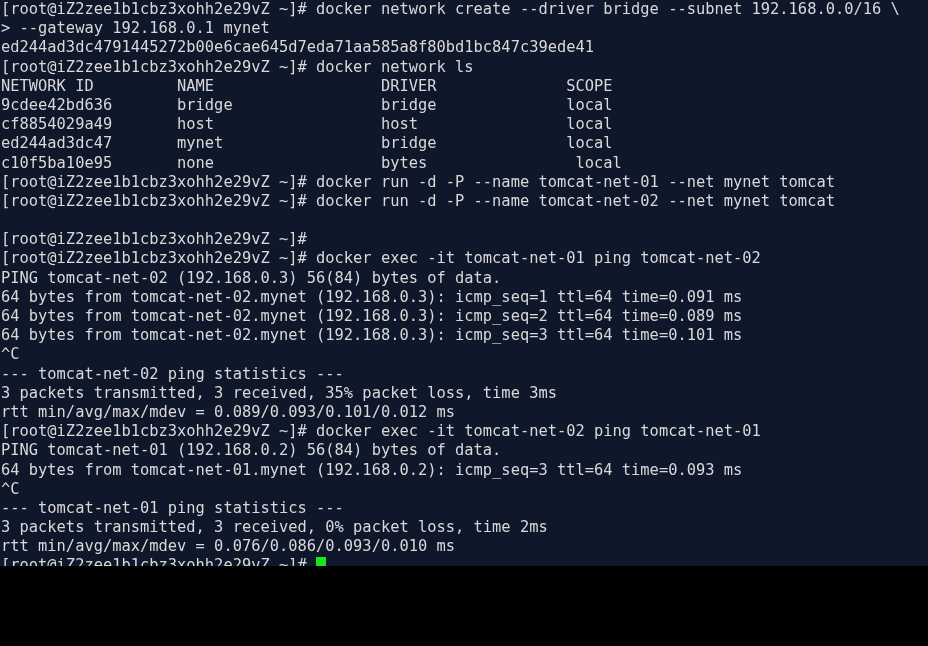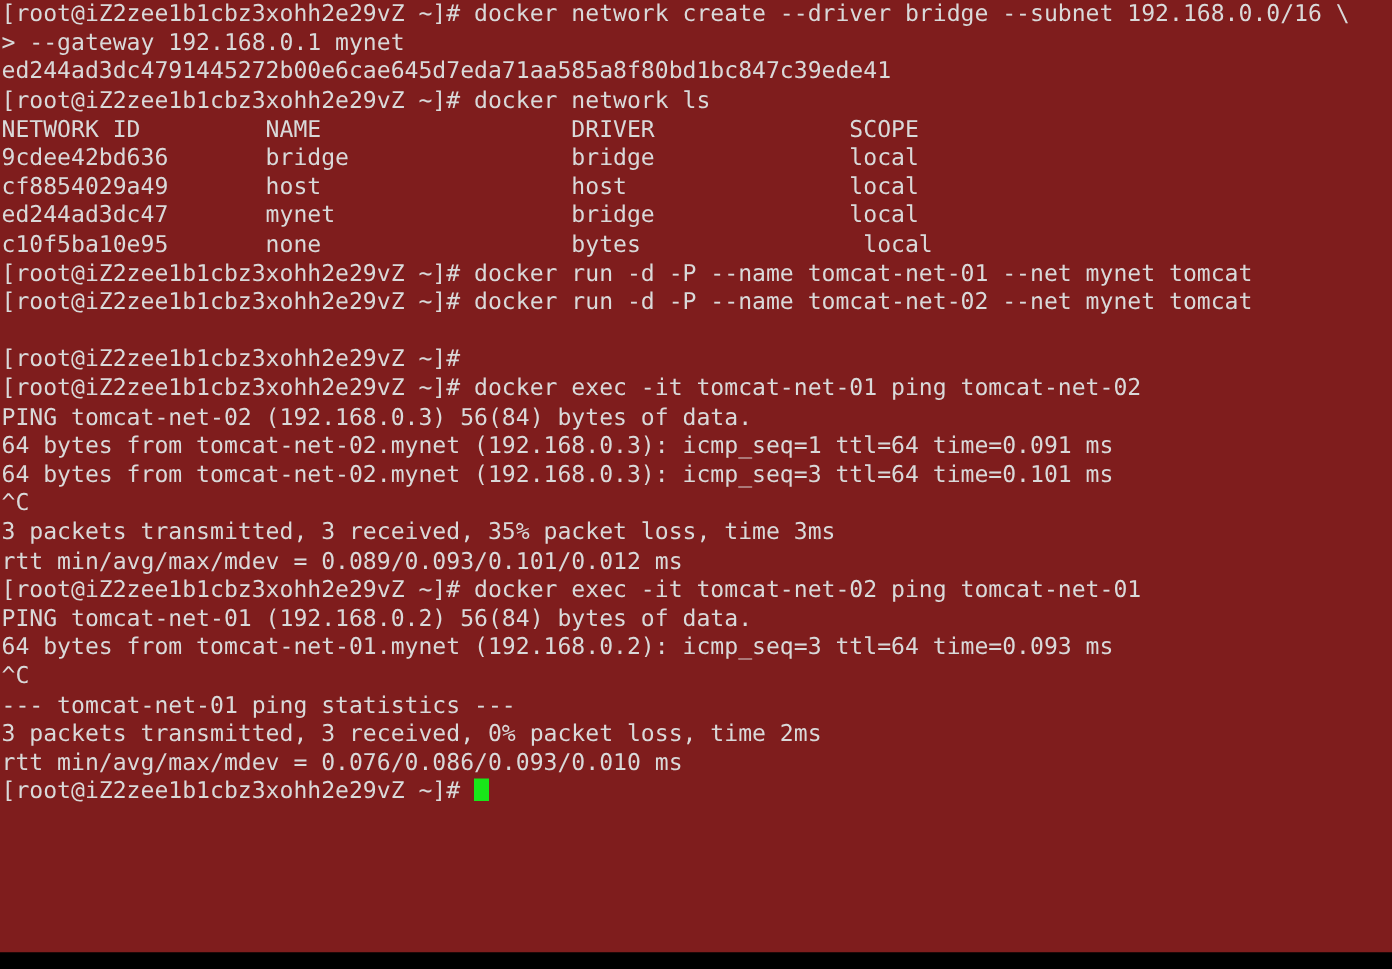--- a/index.html
+++ b/index.html
@@ -2,22 +2,22 @@
 <html><head>
 <meta charset="utf-8">
 <style>
   html, body {
     margin: 0;
     padding: 0;
     background: #000000;
   }
   #terminal {
     width: 928px;
-    height: 635px;
-    background: #7f1d1d;
+    height: 566px;
+    background: #0f172a;
     color: #d9d9d9;
     font-family: "DejaVu Sans Mono", "Liberation Mono", monospace;
     font-size: 15.4px;
     line-height: 19.2px;
     letter-spacing: 0px;
     overflow: hidden;
     position: relative;
     box-sizing: border-box;
     padding: 0px 0px 0px 1px;
   }
@@ -52,22 +52,24 @@
       <div class="line">cf8854029a49       host                  host                local</div>
       <div class="line">ed244ad3dc47       mynet                 bridge              local</div>
       <div class="line">c10f5ba10e95       none                  bytes                local</div>
       <div class="line">[root@iZ2zee1b1cbz3xohh2e29vZ ~]# docker run -d -P --name tomcat-net-01 --net mynet tomcat</div>
       <div class="line">[root@iZ2zee1b1cbz3xohh2e29vZ ~]# docker run -d -P --name tomcat-net-02 --net mynet tomcat</div>
       <div class="line blank"></div>
       <div class="line">[root@iZ2zee1b1cbz3xohh2e29vZ ~]#</div>
       <div class="line">[root@iZ2zee1b1cbz3xohh2e29vZ ~]# docker exec -it tomcat-net-01 ping tomcat-net-02</div>
       <div class="line">PING tomcat-net-02 (192.168.0.3) 56(84) bytes of data.</div>
       <div class="line">64 bytes from tomcat-net-02.mynet (192.168.0.3): icmp_seq=1 ttl=64 time=0.091 ms</div>
+      <div class="line">64 bytes from tomcat-net-02.mynet (192.168.0.3): icmp_seq=2 ttl=64 time=0.089 ms</div>
       <div class="line">64 bytes from tomcat-net-02.mynet (192.168.0.3): icmp_seq=3 ttl=64 time=0.101 ms</div>
       <div class="line">^C</div>
+      <div class="line">--- tomcat-net-02 ping statistics ---</div>
       <div class="line">3 packets transmitted, 3 received, 35% packet loss, time 3ms</div>
       <div class="line">rtt min/avg/max/mdev = 0.089/0.093/0.101/0.012 ms</div>
       <div class="line">[root@iZ2zee1b1cbz3xohh2e29vZ ~]# docker exec -it tomcat-net-02 ping tomcat-net-01</div>
       <div class="line">PING tomcat-net-01 (192.168.0.2) 56(84) bytes of data.</div>
       <div class="line">64 bytes from tomcat-net-01.mynet (192.168.0.2): icmp_seq=3 ttl=64 time=0.093 ms</div>
       <div class="line">^C</div>
       <div class="line">--- tomcat-net-01 ping statistics ---</div>
       <div class="line">3 packets transmitted, 3 received, 0% packet loss, time 2ms</div>
       <div class="line">rtt min/avg/max/mdev = 0.076/0.086/0.093/0.010 ms</div>
     </div>

